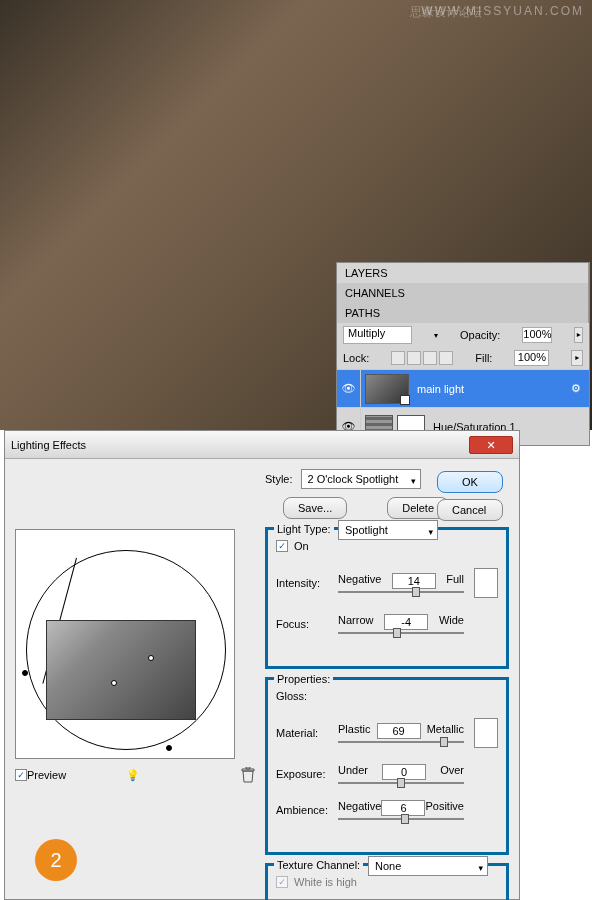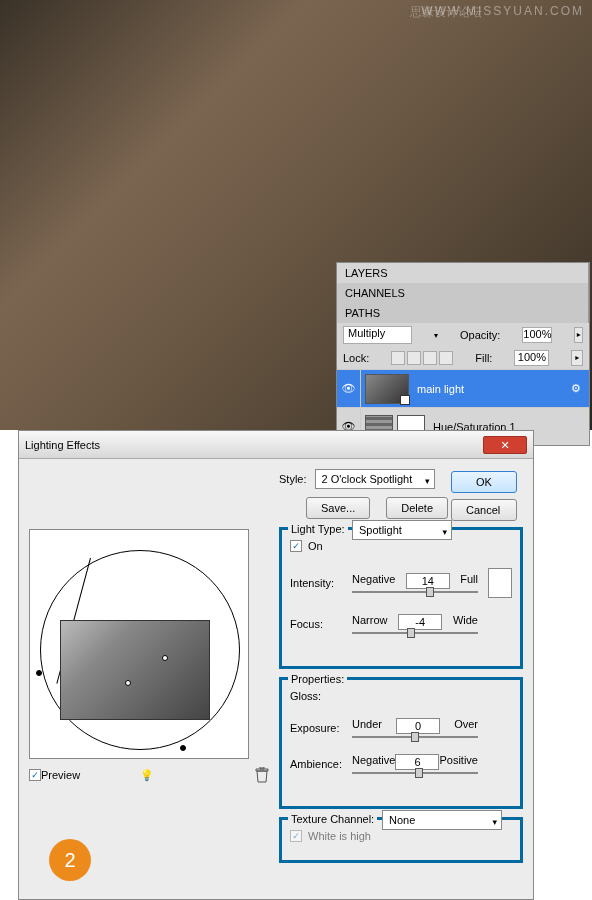--- a/index.html
+++ b/index.html
@@ -24,42 +24,42 @@
 .layer-row.selected { background: #3b82e8; color: #fff; }
 .layer-row.adj { background: #d6d6d6; }
 .eye { width: 24px; text-align: center; border-right: 1px solid #ccc; height: 100%; display: flex; align-items: center; justify-content: center; }
 .layer-thumb { width: 44px; height: 30px; background: linear-gradient(135deg, #888, #333); border: 1px solid #555; margin: 0 4px; position: relative; }
 .layer-thumb.adj-thumb { background: repeating-linear-gradient(0deg, #666 0 3px, #999 3px 6px); width: 28px; height: 24px; }
 .mask-thumb { width: 28px; height: 24px; background: #fff; border: 1px solid #555; margin-right: 4px; }
 .layer-name { flex: 1; padding-left: 4px; }
 .smart-icon { position: absolute; bottom: -2px; right: -2px; width: 10px; height: 10px; background: #fff; border: 1px solid #333; }
 .gear-icon { width: 14px; height: 14px; margin-right: 4px; }
 
-.dialog { position: absolute; top: 430px; left: 18px; width: 516px; height: 470px; background: #ececec; border: 1px solid #888; }
+.dialog { position: absolute; top: 430px; left: 4px; width: 516px; height: 470px; background: #ececec; border: 1px solid #888; }
 .titlebar { display: flex; align-items: center; background: linear-gradient(#f8f8f8, #d8d8d8); height: 28px; padding: 0 6px; border-bottom: 1px solid #aaa; }
 .title-text { flex: 1; }
 .close-btn { width: 44px; height: 18px; background: #d04030; border: 1px solid #a03020; border-radius: 2px; color: #fff; text-align: center; line-height: 16px; }
 .dialog-body { padding: 10px; display: flex; gap: 10px; }
 .left-col { width: 240px; padding-top: 60px; }
 .preview-box { width: 220px; height: 230px; background: #fff; border: 1px solid #888; position: relative; margin-bottom: 8px; }
 .preview-rect { position: absolute; left: 30px; top: 90px; width: 150px; height: 100px; background: linear-gradient(135deg, #bbb 0%, #888 30%, #444 100%); border: 1px solid #333; }
 .preview-ellipse { position: absolute; left: 10px; top: 20px; width: 200px; height: 200px; border: 1px solid #000; border-radius: 50%; }
 .preview-line { position: absolute; left: 60px; top: 28px; width: 1px; height: 130px; background: #000; transform: rotate(15deg); transform-origin: top; }
 .preview-handle { position: absolute; width: 6px; height: 6px; background: #fff; border: 1px solid #000; border-radius: 50%; }
 .preview-row { display: flex; align-items: center; gap: 0; }
 .checkbox { width: 12px; height: 12px; border: 1px solid #888; background: #fff; }
 .checkbox.checked::after { content: '✓'; font-size: 9px; display: block; text-align: center; line-height: 10px; color: #0060c0; }
 .bulb-icon { margin-left: 60px; }
 .trash-icon { margin-left: auto; width: 14px; height: 16px; }
 
 .right-col { flex: 1; }
 .style-row { display: flex; align-items: center; gap: 8px; margin-bottom: 8px; }
 .combo { height: 20px; border: 1px solid #888; background: #fff; padding: 0 16px 0 6px; position: relative; min-width: 120px; line-height: 18px; }
 .combo::after { content: '▾'; position: absolute; right: 4px; top: 2px; font-size: 9px; }
-.btn { height: 22px; padding: 0 14px; border: 1px solid #888; background: linear-gradient(#f8f8f8, #e0e0e0); border-radius: 3px; line-height: 20px; }
+.btn { height: 22px; padding: 0 14px; border: 1px solid #888; background: linear-gradient(#f8f8f8, #e0e0e0); border-radius: 8px; line-height: 20px; }
 .btn.ok { border: 1px solid #3080d0; background: linear-gradient(#e8f4ff, #c8e4ff); min-width: 66px; text-align: center; }
 .action-btns { position: absolute; right: 16px; top: 40px; display: flex; flex-direction: column; gap: 6px; }
 
 .fieldset { border: 3px solid #0369a1; padding: 10px 8px 16px; margin-bottom: 8px; position: relative; }
 .fieldset-label { position: absolute; top: -7px; left: 6px; background: #ececec; padding: 0 3px; }
 .field-row { display: flex; align-items: center; gap: 6px; margin-bottom: 16px; }
 .prop-label { width: 56px; }
 .slider-wrap { flex: 1; display: flex; flex-direction: column; align-items: flex-end; }
 .slider-labels { display: flex; justify-content: space-between; width: 100%; font-size: 10px; }
 .val-input { width: 44px; height: 16px; border: 1px solid #888; background: #fff; text-align: center; }
@@ -146,21 +146,21 @@
             <path d="M2 4h10l-1 11H3z M1 2h12v2H1z M5 0h4v2H5z" fill="none" stroke="#555"></path>
           </svg>
       </div>
     </div>
 
     <div class="right-col">
       <div class="style-row">
         <span>Style:</span>
         <div class="combo">2 O'clock Spotlight</div>
       </div>
-      <div class="style-row" style="margin-left:27px;gap:16px">
+      <div class="style-row" style="margin-left:18px;gap:40px">
         <div class="btn">Save...</div>
         <div class="btn">Delete</div>
       </div>
 
       <div class="fieldset">
         <span class="fieldset-label">Light Type:</span>
         <div class="field-row" style="position:absolute;top:-10px;left:70px">
           <div class="combo" style="min-width:100px">Spotlight</div>
         </div>
         <div class="field-row">
@@ -197,20 +197,34 @@
         </div>
       </div>
 
       <div class="fieldset">
         <span class="fieldset-label">Properties:</span>
         <div class="field-row">
           <span class="prop-label">Gloss:</span>
           <div style="width:28px"></div>
         </div>
         <div class="field-row">
+          <span class="prop-label">Material:</span>
+          <div class="slider-wrap">
+            <div class="slider-labels">
+                <span>Plastic</span>
+                <input class="val-input" value="69" style="">
+                <span>Metallic</span>
+              </div>
+            <div class="slider-track">
+                <div class="slider-thumb" style="left:84%"></div>
+              </div>
+          </div>
+          <div class="color-swatch"></div>
+        </div>
+        <div class="field-row">
           <span class="prop-label">Exposure:</span>
           <div class="slider-wrap">
             <div class="slider-labels">
                 <span>Under</span>
                 <input class="val-input" value="0" style="">
                 <span>Over</span>
               </div>
             <div class="slider-track">
                 <div class="slider-thumb" style="left:50%"></div>
               </div>

